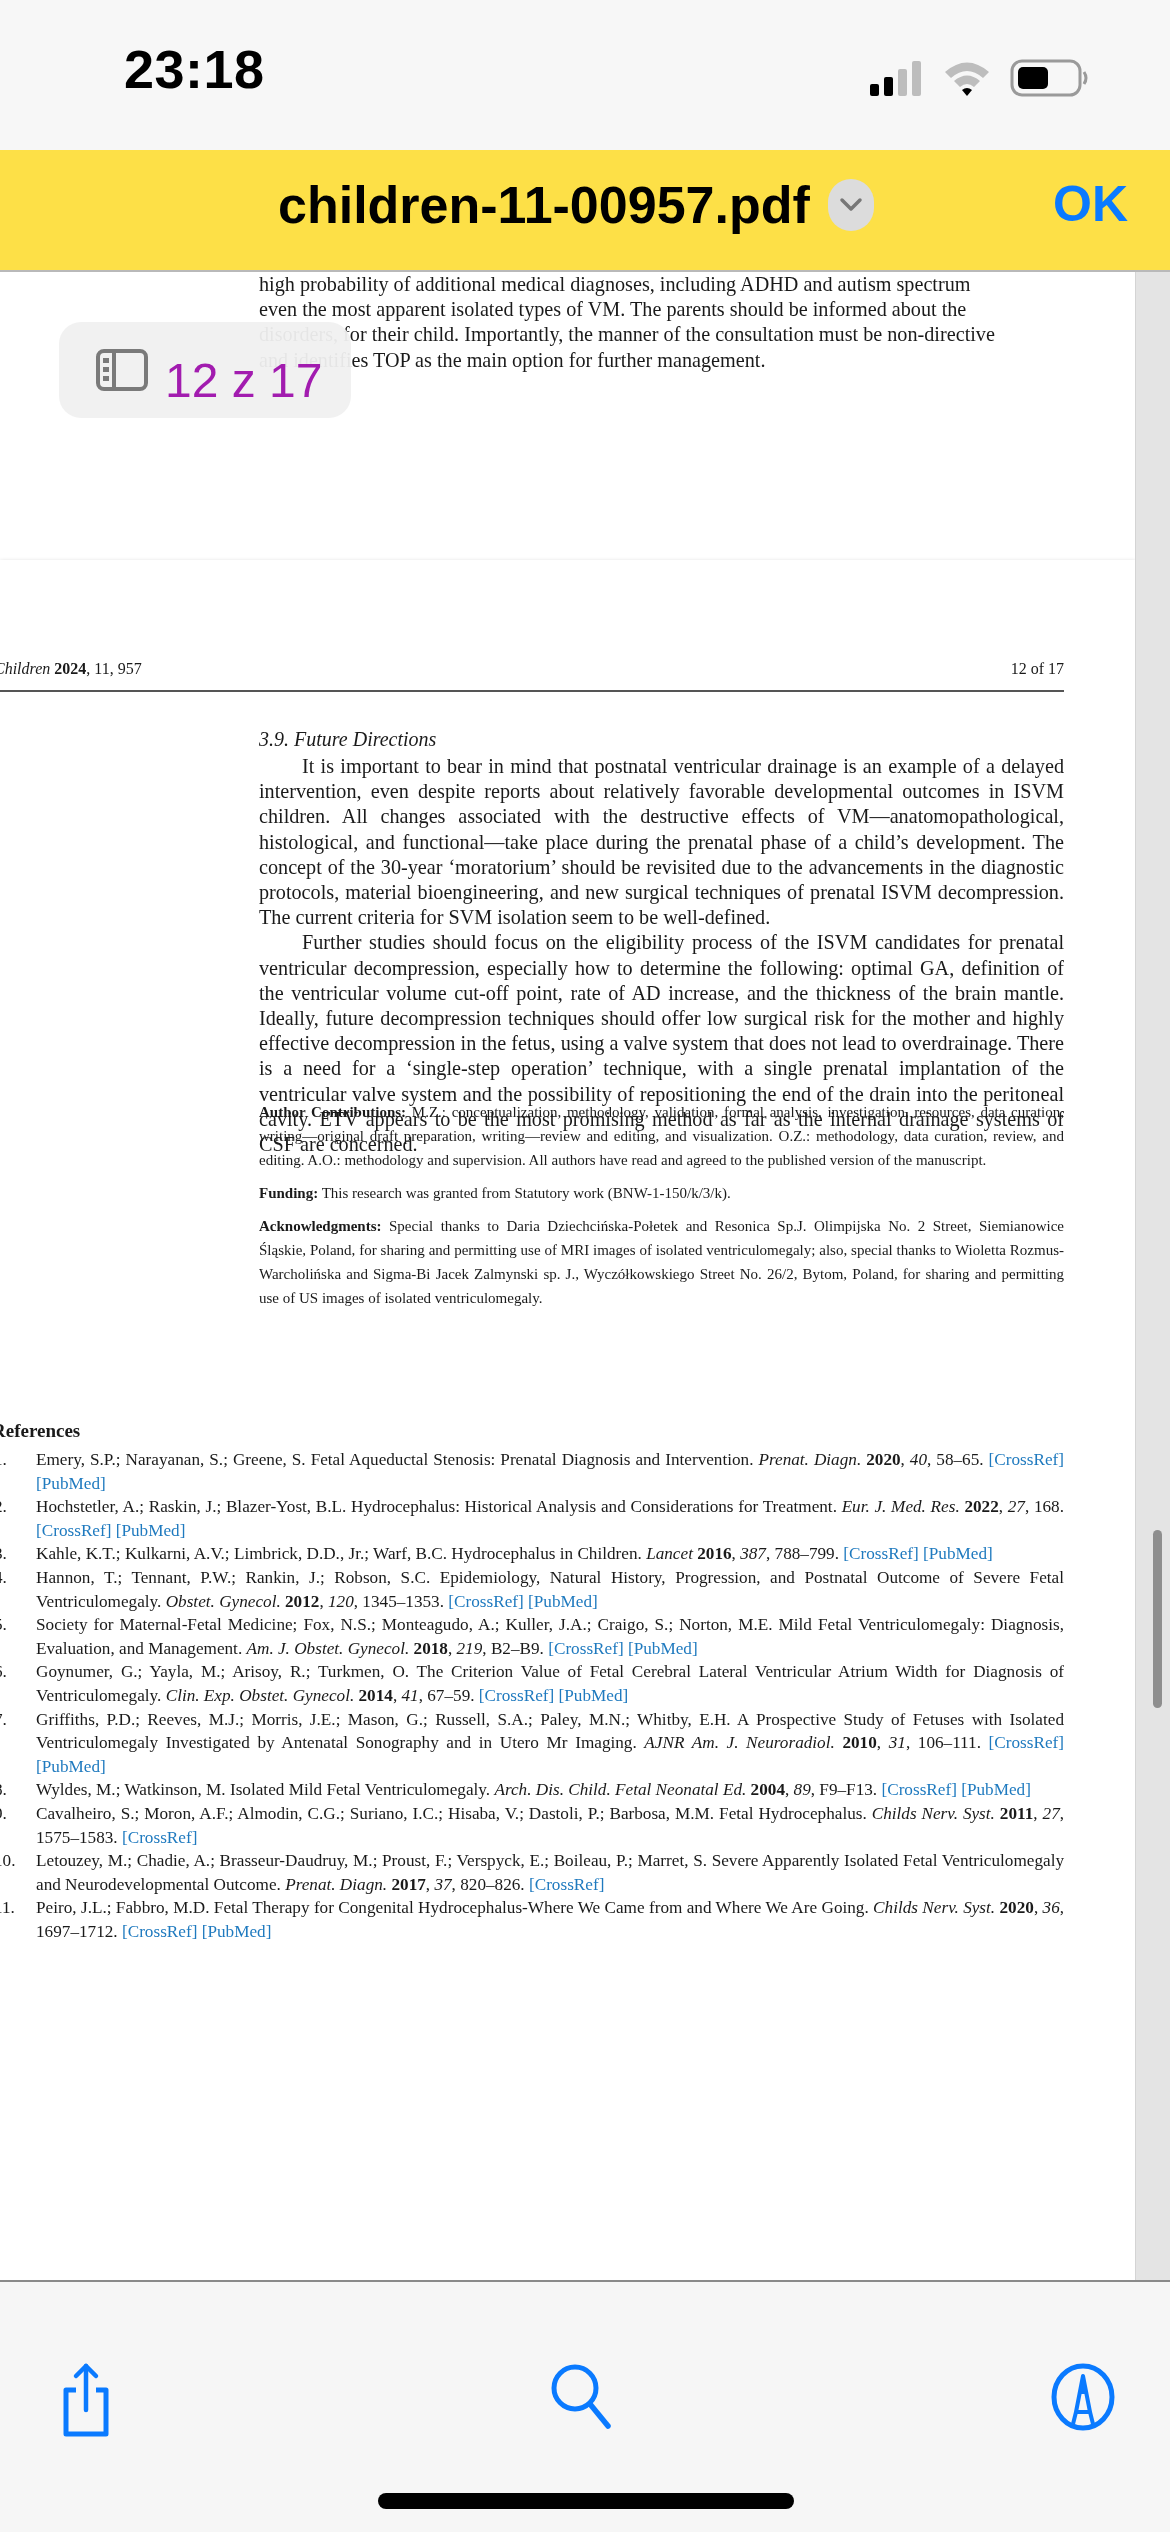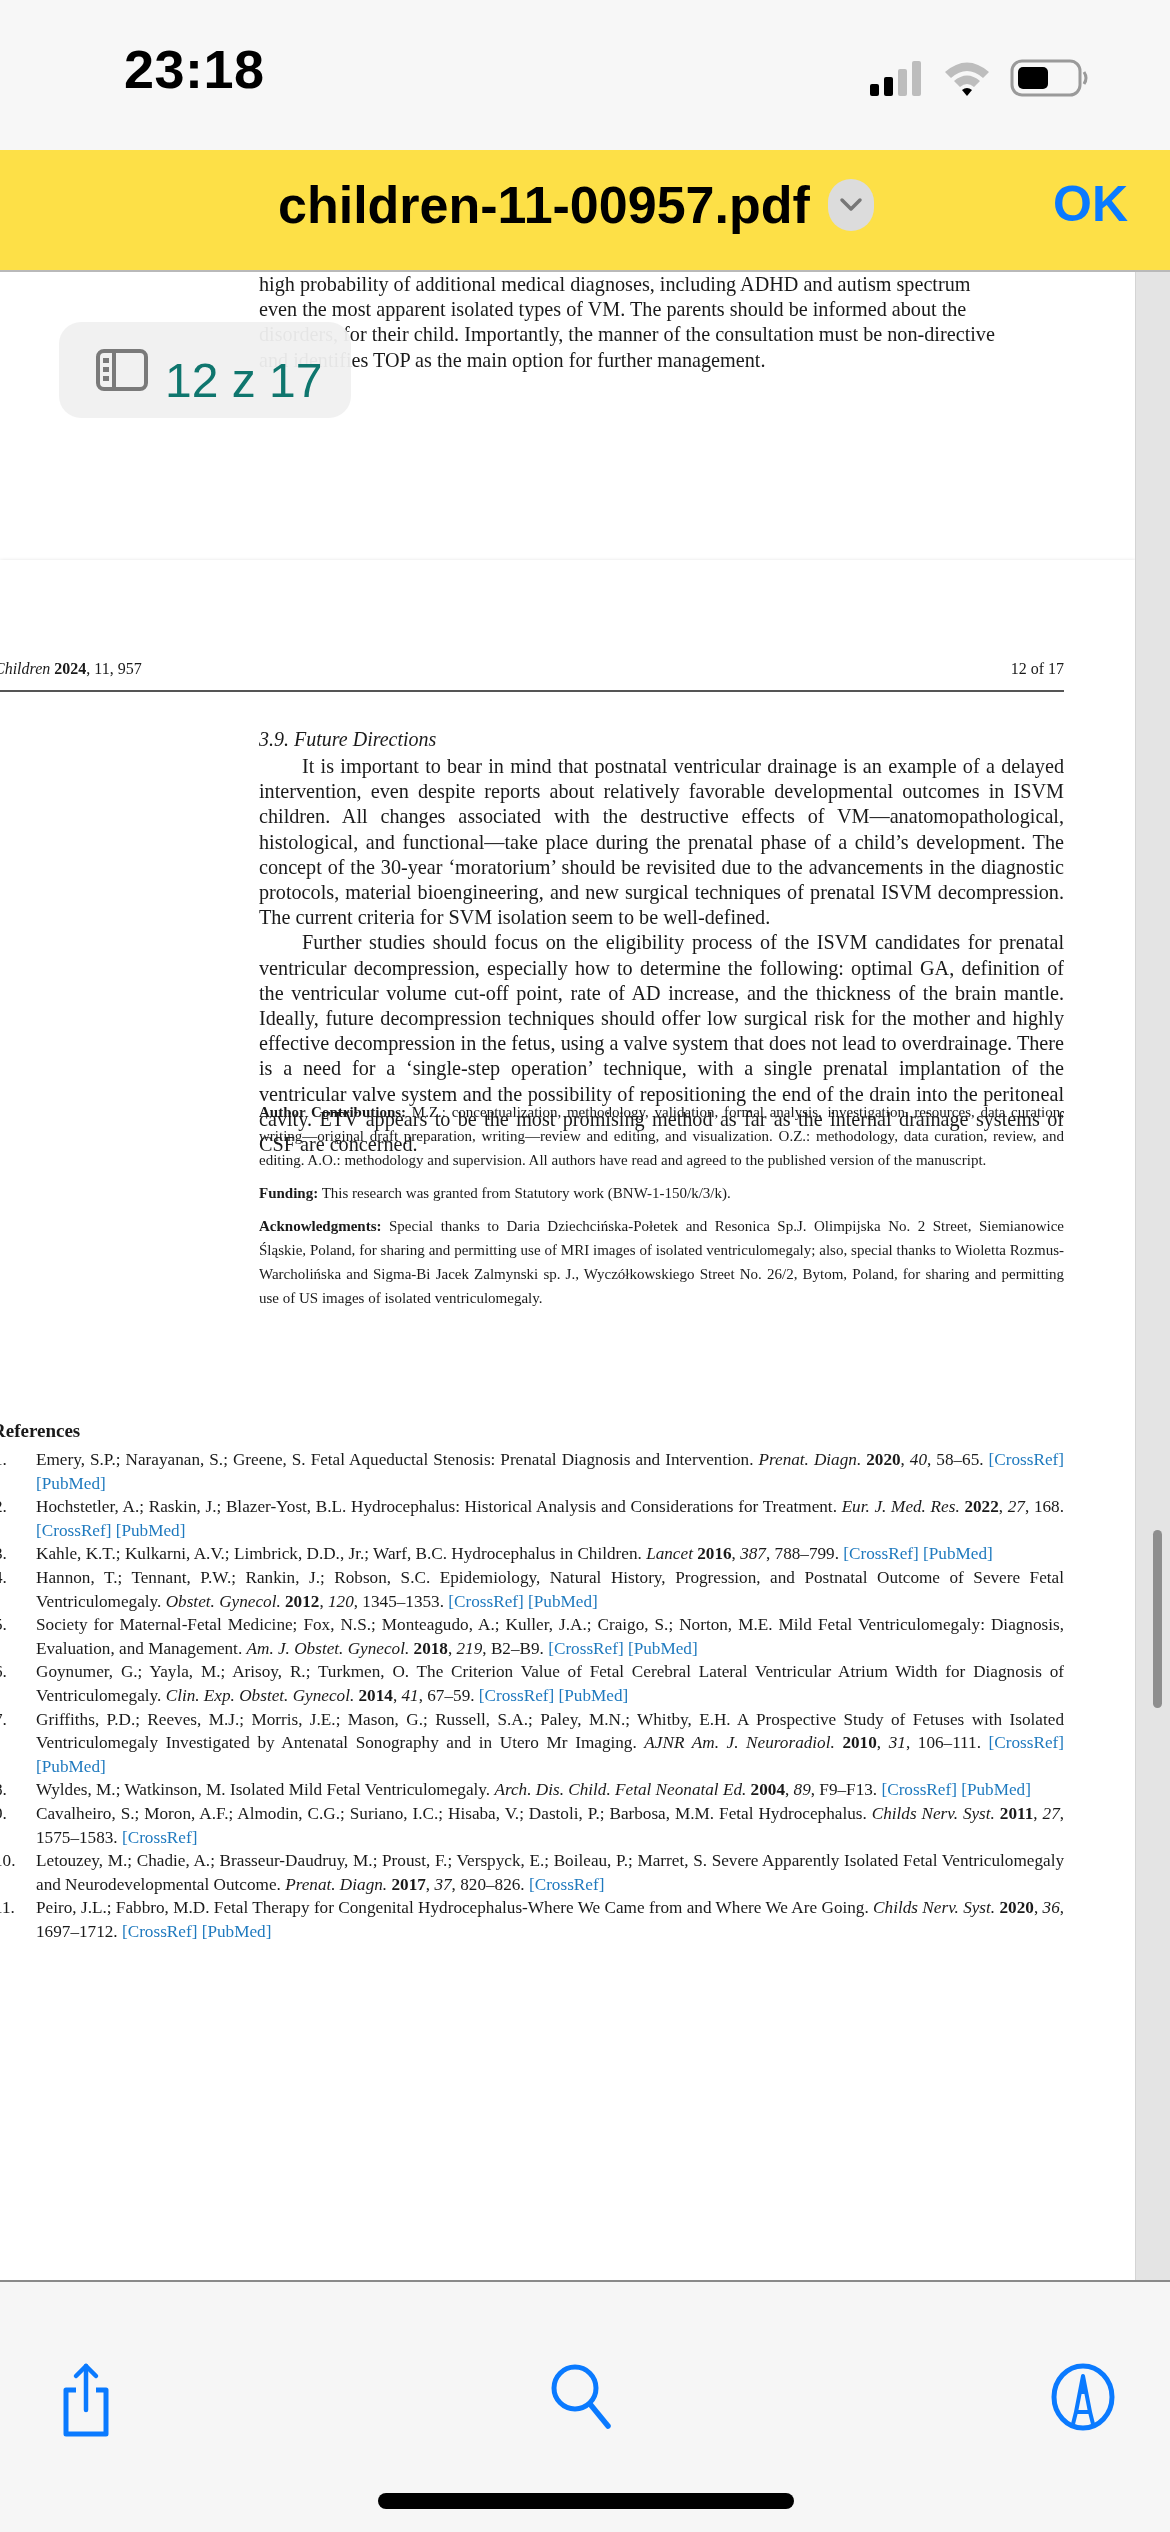--- a/index.html
+++ b/index.html
@@ -50,21 +50,21 @@
     .scroll-thumb { position:absolute; right:8px; top:1258px; width:9px; height:178px; border-radius:5px; background:#8e8e8e; }
 
     .body-text { font-size:20.2px; line-height:25.2px; text-align:justify; }
     .prev-text { position:absolute; left:259px; top:20px; width:805px; }
 
     .page-counter {
       position:absolute; left:59px; top:50px; width:292px; height:96px;
       background:rgba(240,240,240,0.95); border-radius:22px;
       display:flex; align-items:center; gap:16px; padding-left:36px; box-sizing:border-box;
     }
-    .page-counter-text { font-family:"Liberation Sans", sans-serif; font-size:48px; color:#0f766e;margin-top:20px; }
+    .page-counter-text { font-family:"Liberation Sans", sans-serif; font-size:48px; color:#a21caf;margin-top:20px; }
 
     .running-head { position:absolute; left:0; top:100px; width:1064px; height:26px; font-size:16px; }
     .running-head .journal { position:absolute; left:-6px; }
     .running-head .pg { position:absolute; right:0; }
     .head-rule { position:absolute; left:0; top:130px; width:1064px; height:2px; background:#555; }
 
     .section-title { position:absolute; left:259px; top:168px; font-size:20px; font-style:italic; }
     .main-text { position:absolute; left:259px; top:194px; width:805px; }
     .main-text p { margin:0; text-indent:43px; }
 

